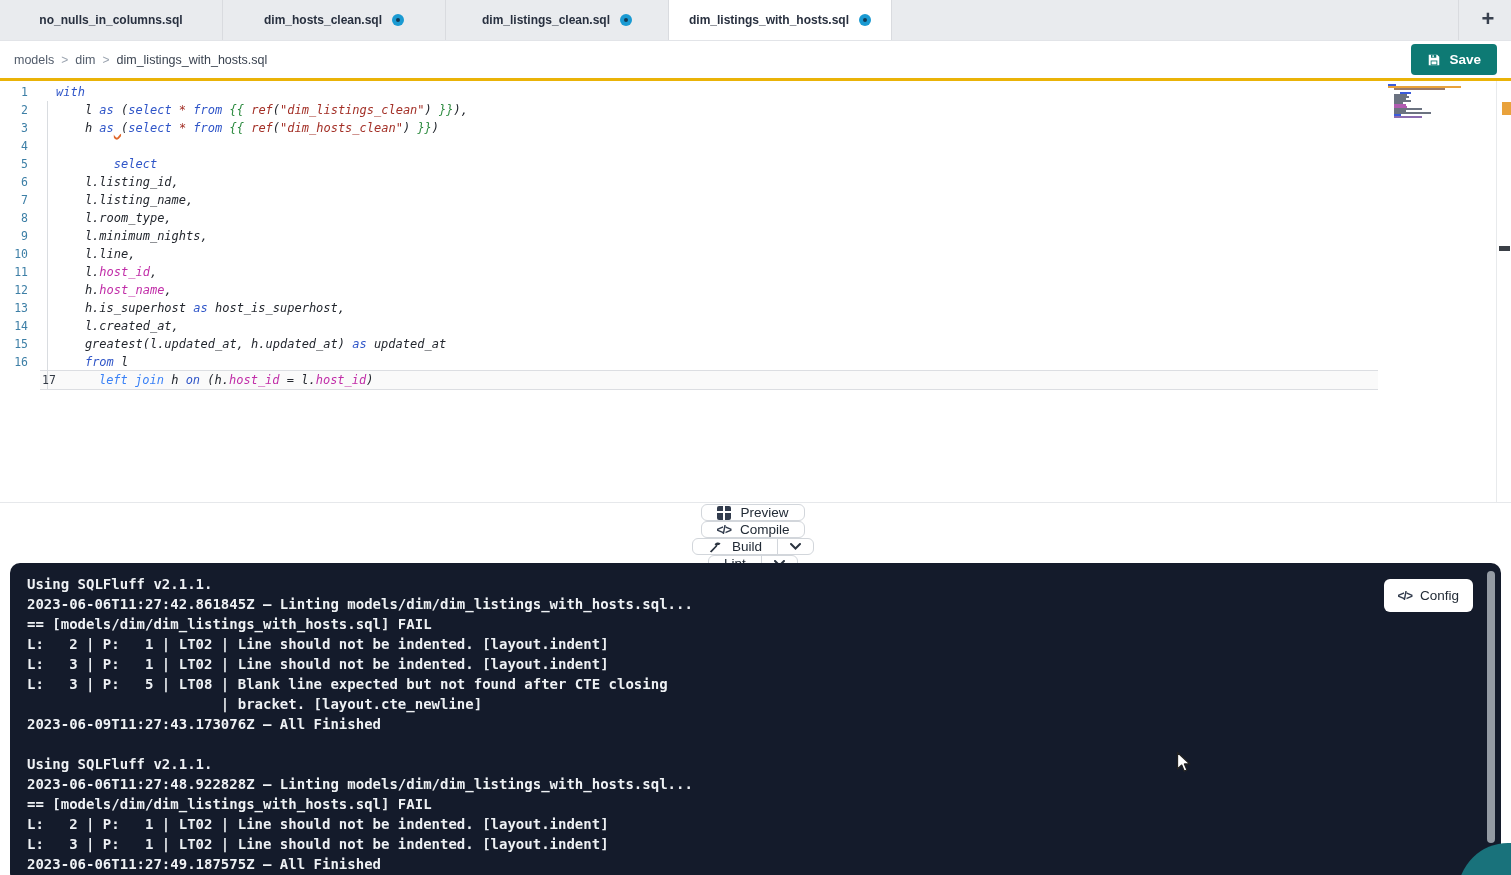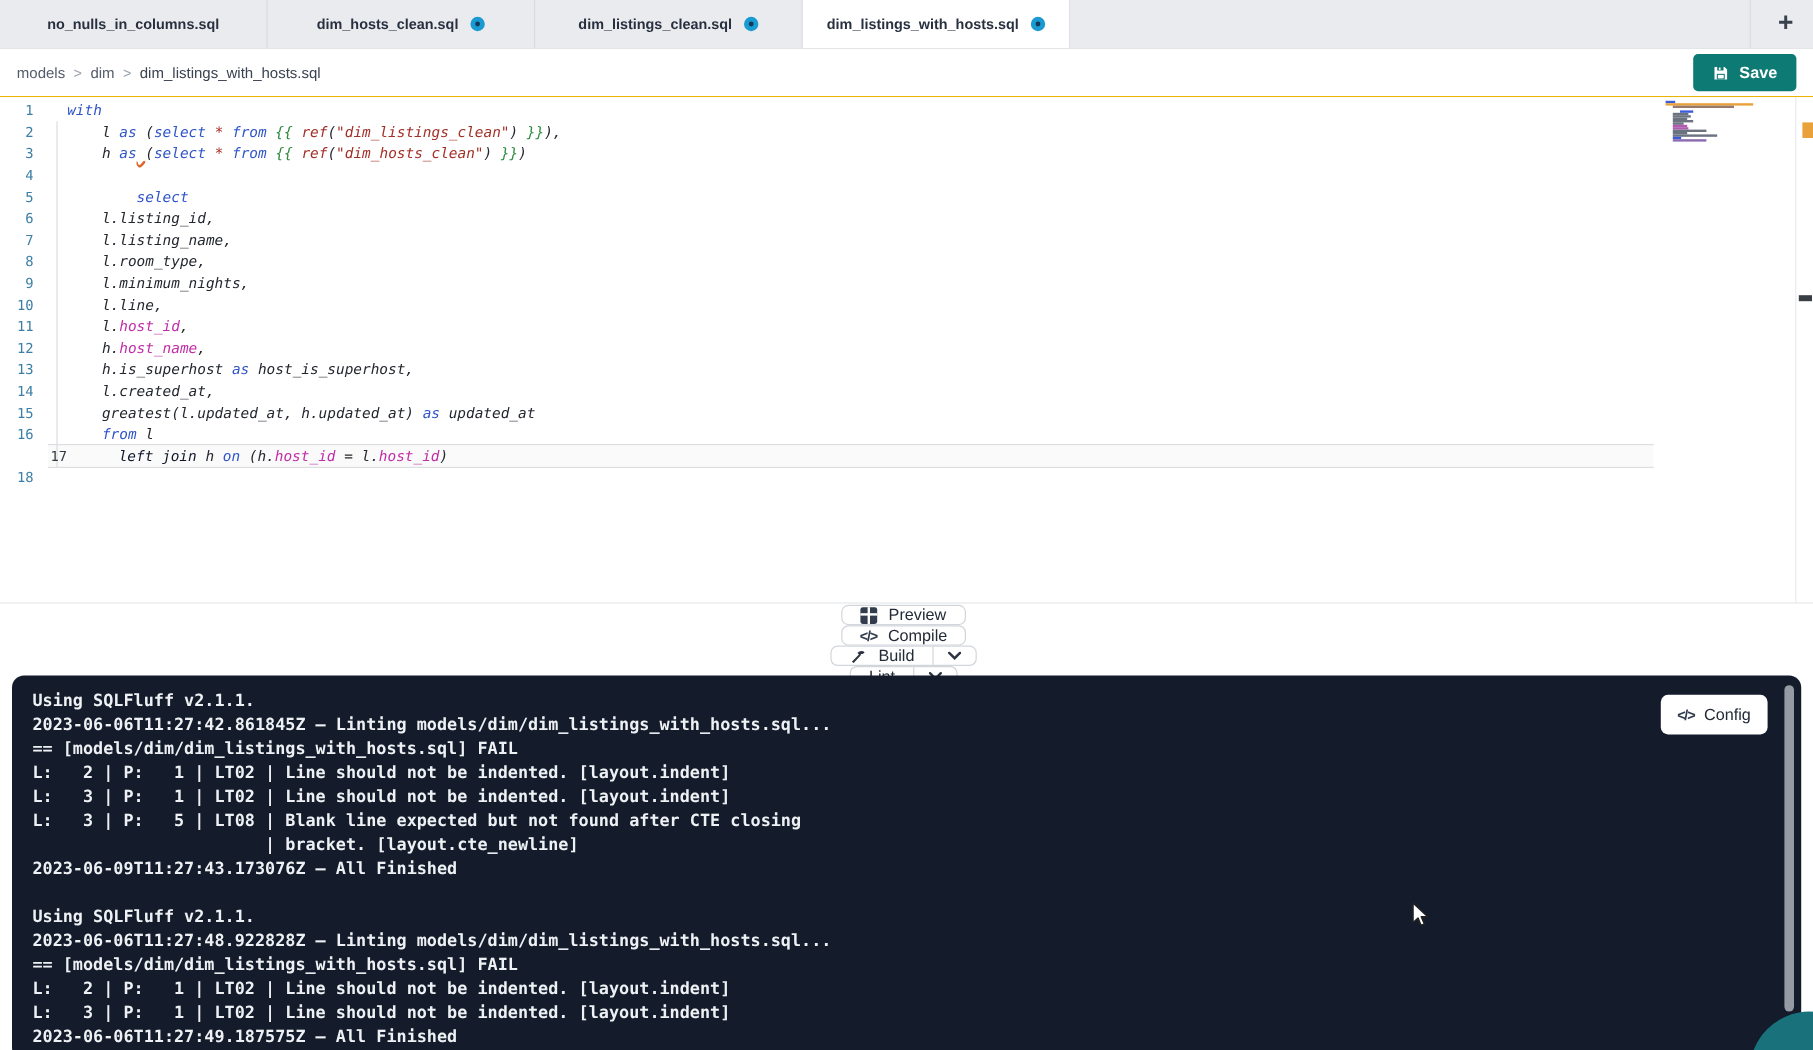--- a/index.html
+++ b/index.html
@@ -16,39 +16,39 @@
   .dot{width:12px;height:12px;border-radius:50%;background:var(--dot,#1a9ad2);
        display:inline-flex;align-items:center;justify-content:center;flex:none;}
   .dot i{width:4px;height:4px;border-radius:50%;background:#123a55;display:block;}
   .tabbar-right{margin-left:auto;display:flex;align-items:center;}
   .vsep{width:1px;height:40px;background:#d9dbdf;margin-right:14px;}
   .newtab{width:30px;margin-right:8px;background:none;border:none;font-size:22px;
           font-weight:600;color:#39414f;line-height:1;padding:0 0 3px 0;cursor:pointer;}
 
   
   .crumbrow{position:absolute;top:41px;left:0;right:0;height:40px;background:#fff;
-            display:flex;align-items:center;padding:0 14px;border-bottom:1px solid #eab308;box-sizing:border-box;}
+            display:flex;align-items:center;padding:0 14px;border-bottom:3px solid #eab308;box-sizing:border-box;}
   .crumbs{display:flex;align-items:center;font-size:12.5px;color:#525c6b;}
   .crumb-sep{margin:0 7px;color:#9aa3af;font-size:12px;}
   .crumb.last{color:#3a4350;}
   .savebtn{margin-left:auto;background:var(--teal,#0e7a74);color:#fff;border:none;border-radius:4px;
            height:31px;padding:0 16px;font-size:13.5px;font-weight:700;display:flex;align-items:center;gap:8px;
            font-family:"Liberation Sans",sans-serif;cursor:pointer;}
 
   
   .editor{position:absolute;top:81px;left:0;right:0;height:422px;background:#fff;
           border-bottom:1px solid #e6e8eb;font-family:"DejaVu Sans Mono",monospace;font-size:12px;box-sizing:border-box;}
   .edlines{position:relative;padding-top:2px;z-index:1;}
   .ed-row{display:flex;height:18px;line-height:18px;}
   .gutter{width:40px;flex:none;text-align:right;padding-right:12px;box-sizing:border-box;
           color:#3d7fa6;font-size:11.5px;}
   .gutter.cur{color:#333a45;padding-left:42px;}
   .codeln{white-space:pre;padding-left:16px;font-style:italic;}
   .seg.t{color:#23272e}.seg.k{color:var(--kw,#2f55c8)}.seg.r{color:var(--red,#a33027)}
-  .seg.g{color:var(--green,#2b8a3e)}.seg.m{color:var(--mag,#c12da8)}.seg.y{color:#0f172a}
+  .seg.g{color:var(--green,#2b8a3e)}.seg.m{color:var(--mag,#c12da8)}.seg.y{color:#3b82f6}
   .seg.s{text-decoration:underline;text-decoration-style:wavy;
          text-decoration-color:#e0672b;text-decoration-thickness:2px;text-decoration-skip-ink:none;}
   .active-line-bg{position:absolute;left:40px;top:289px;width:1338px;height:18px;background:#fafafa;
           border-top:1px solid #dcdee2;border-bottom:1px solid #dcdee2;z-index:0;box-sizing:content-box;}
   .indent-guide{position:absolute;left:47px;top:20px;width:1px;height:288px;background:#d9dce0;z-index:0;}
   .minimap{position:absolute;right:49px;top:3px;width:74px;z-index:2;}
   .mm-row{height:2px;}
   .ruler-border{position:absolute;right:14px;top:0;bottom:0;width:1px;background:#e8eaec;}
   .ruler-orange{position:absolute;right:0;top:21px;width:9px;height:13px;background:var(--orange,#e9a23b);}
   .ruler-dark{position:absolute;right:1px;top:165px;width:11px;height:5px;background:#3a3f46;}
@@ -205,24 +205,20 @@
           <span class="gutter">15</span>
           <span class="codeln"><span class="seg t">    greatest(l.updated_at, h.updated_at) </span><span class="seg k">as</span><span class="seg t"> updated_at</span></span>
         </div>
         <div class="ed-row">
           <span class="gutter">16</span>
           <span class="codeln"><span class="seg t">    </span><span class="seg k">from</span><span class="seg t"> l</span></span>
         </div>
         <div class="ed-row">
           <span class="gutter cur">17</span>
           <span class="codeln"><span class="seg t">    </span><span class="seg y">left join</span><span class="seg t"> h </span><span class="seg k">on</span><span class="seg t"> (h.</span><span class="seg m">host_id</span><span class="seg t"> = l.</span><span class="seg m">host_id</span><span class="seg t">)</span></span>
-        </div>
-        <div class="ed-row">
-          <span class="gutter">18</span>
-          <span class="codeln"></span>
         </div>
       </div>
     <div class="minimap" id="minimap">
         <div class="mm-row" style="margin-left: 0px; width: 8px; background: rgb(59, 91, 219);"></div>
         <div class="mm-row" style="margin-left: 0px; width: 73px; background: rgb(233, 162, 59);"></div>
         <div class="mm-row" style="margin-left: 6px; width: 51px; background: rgb(154, 122, 106);"></div>
         <div class="mm-row" style="margin-left: 0px; width: 0px; background: transparent;"></div>
         <div class="mm-row" style="margin-left: 12px; width: 11px; background: rgb(59, 91, 219);"></div>
         <div class="mm-row" style="margin-left: 6px; width: 13px; background: rgb(107, 114, 128);"></div>
         <div class="mm-row" style="margin-left: 6px; width: 15px; background: rgb(107, 114, 128);"></div>

